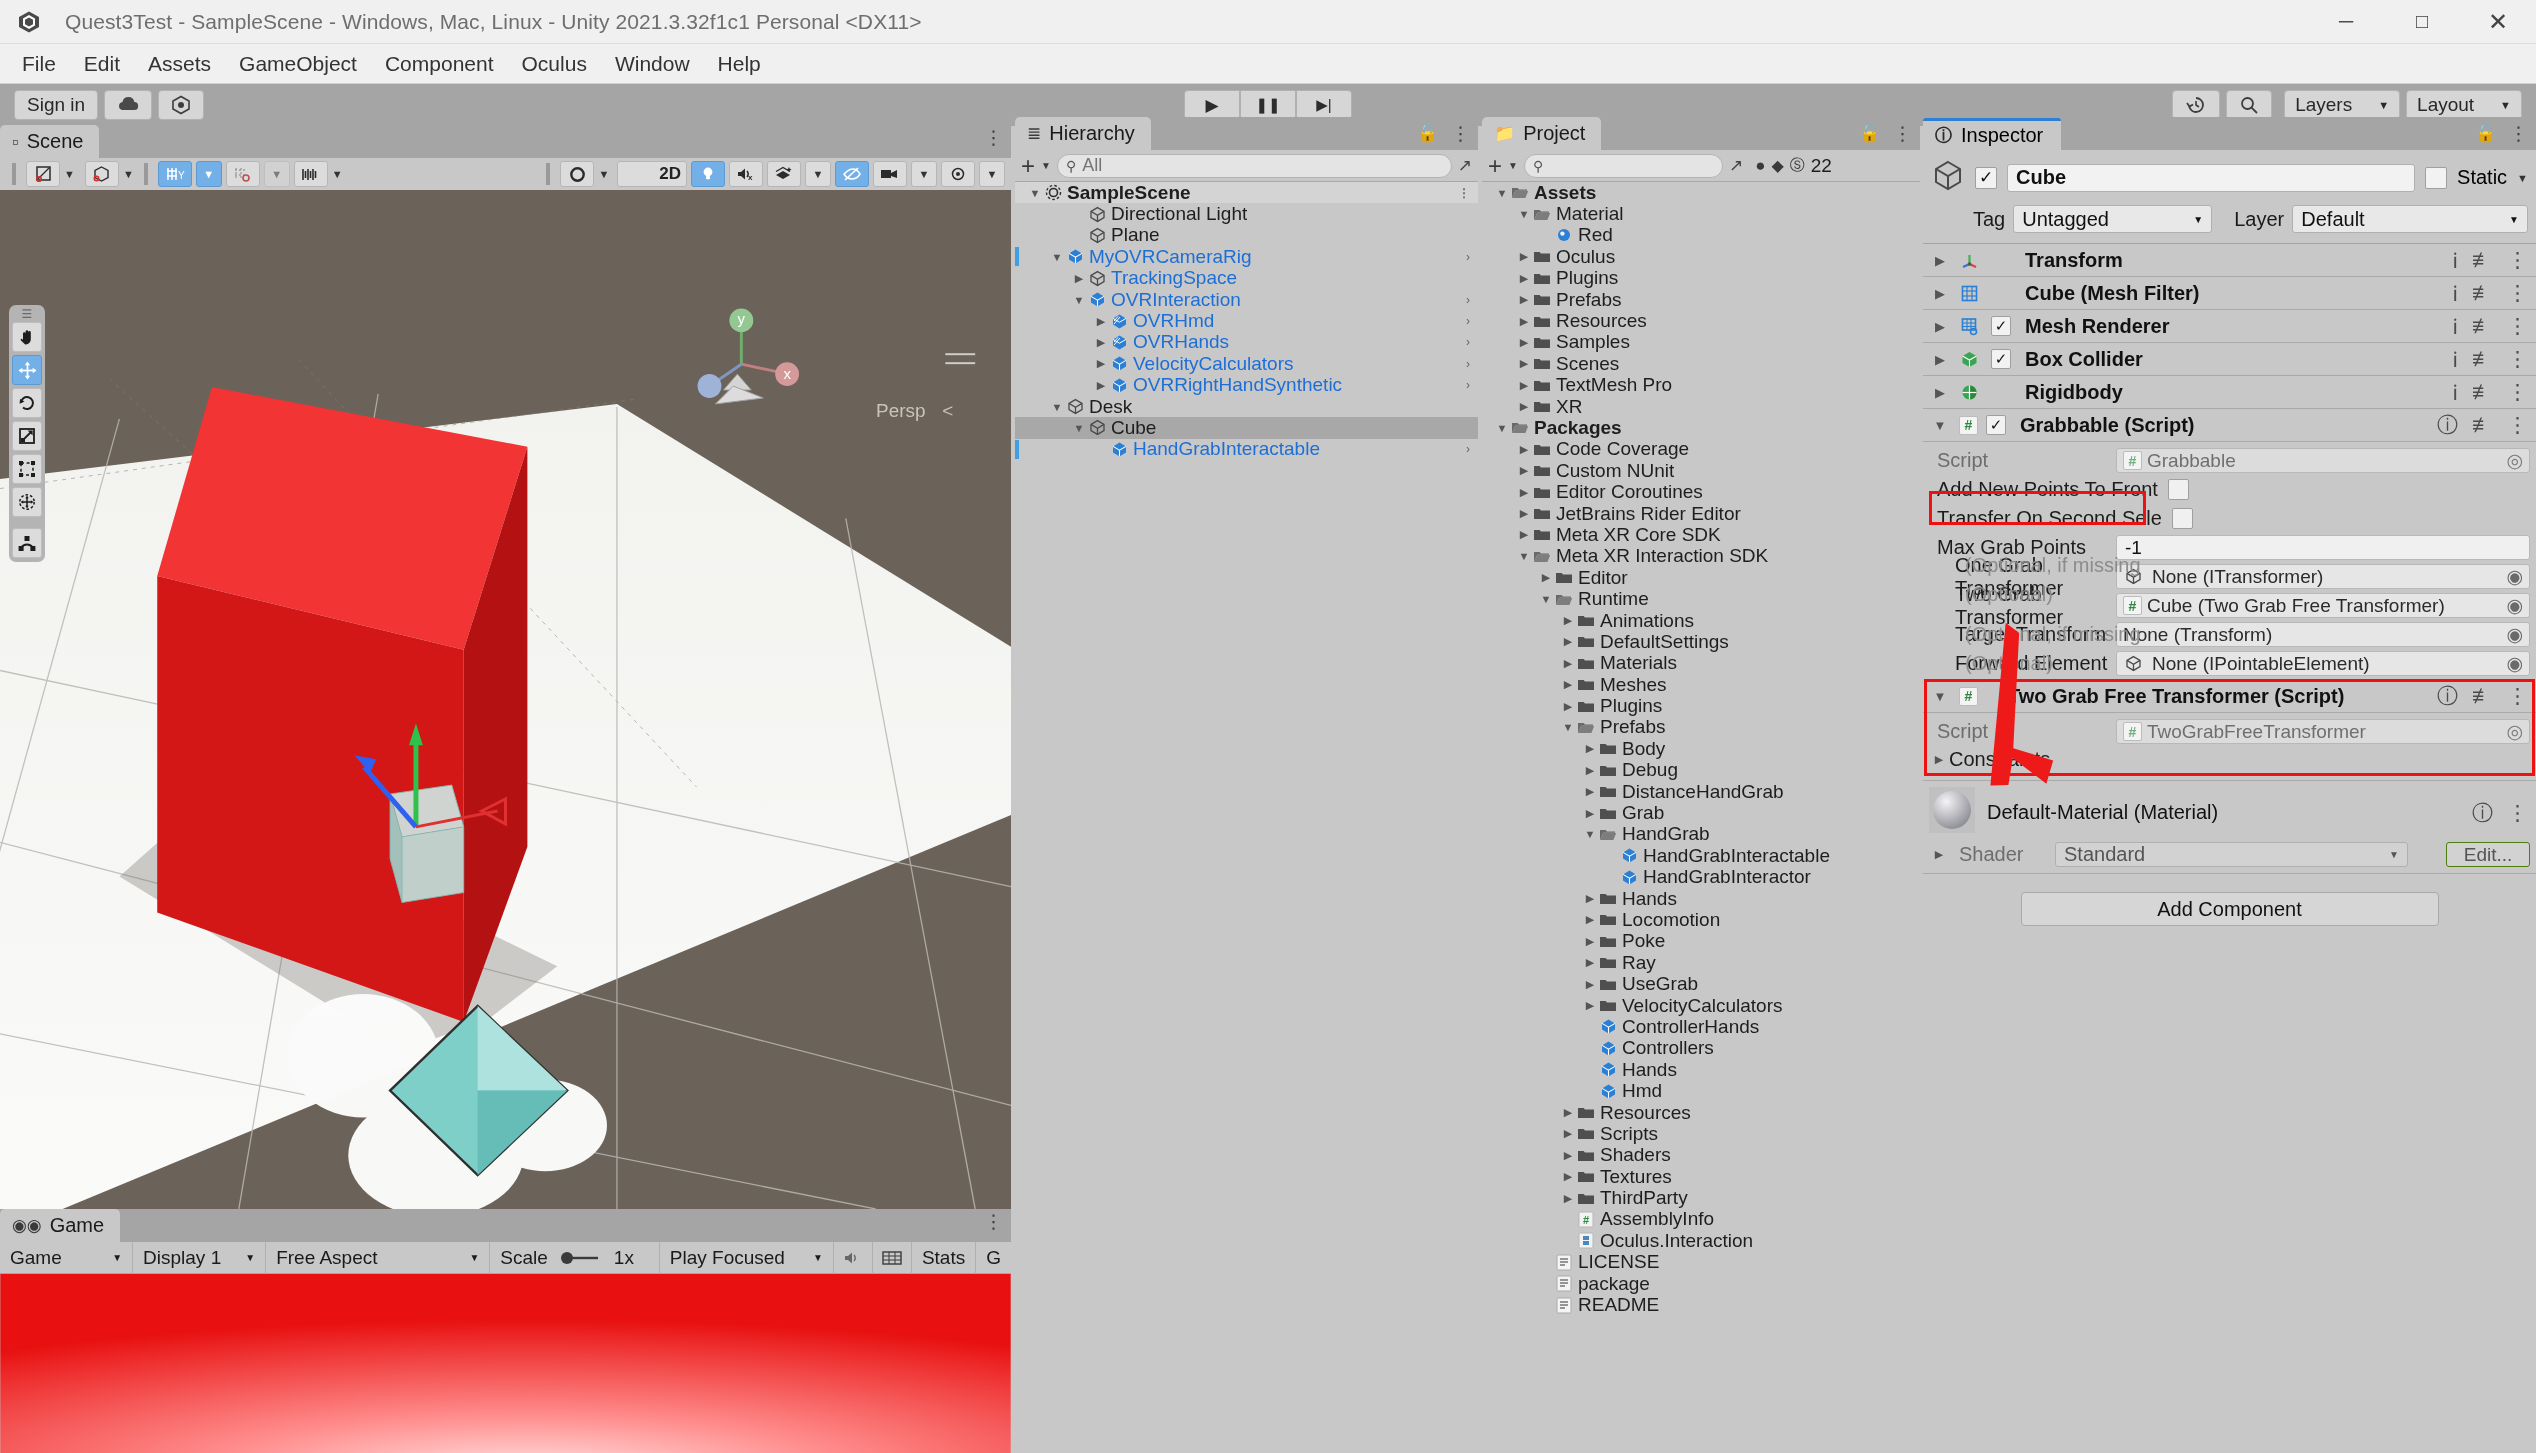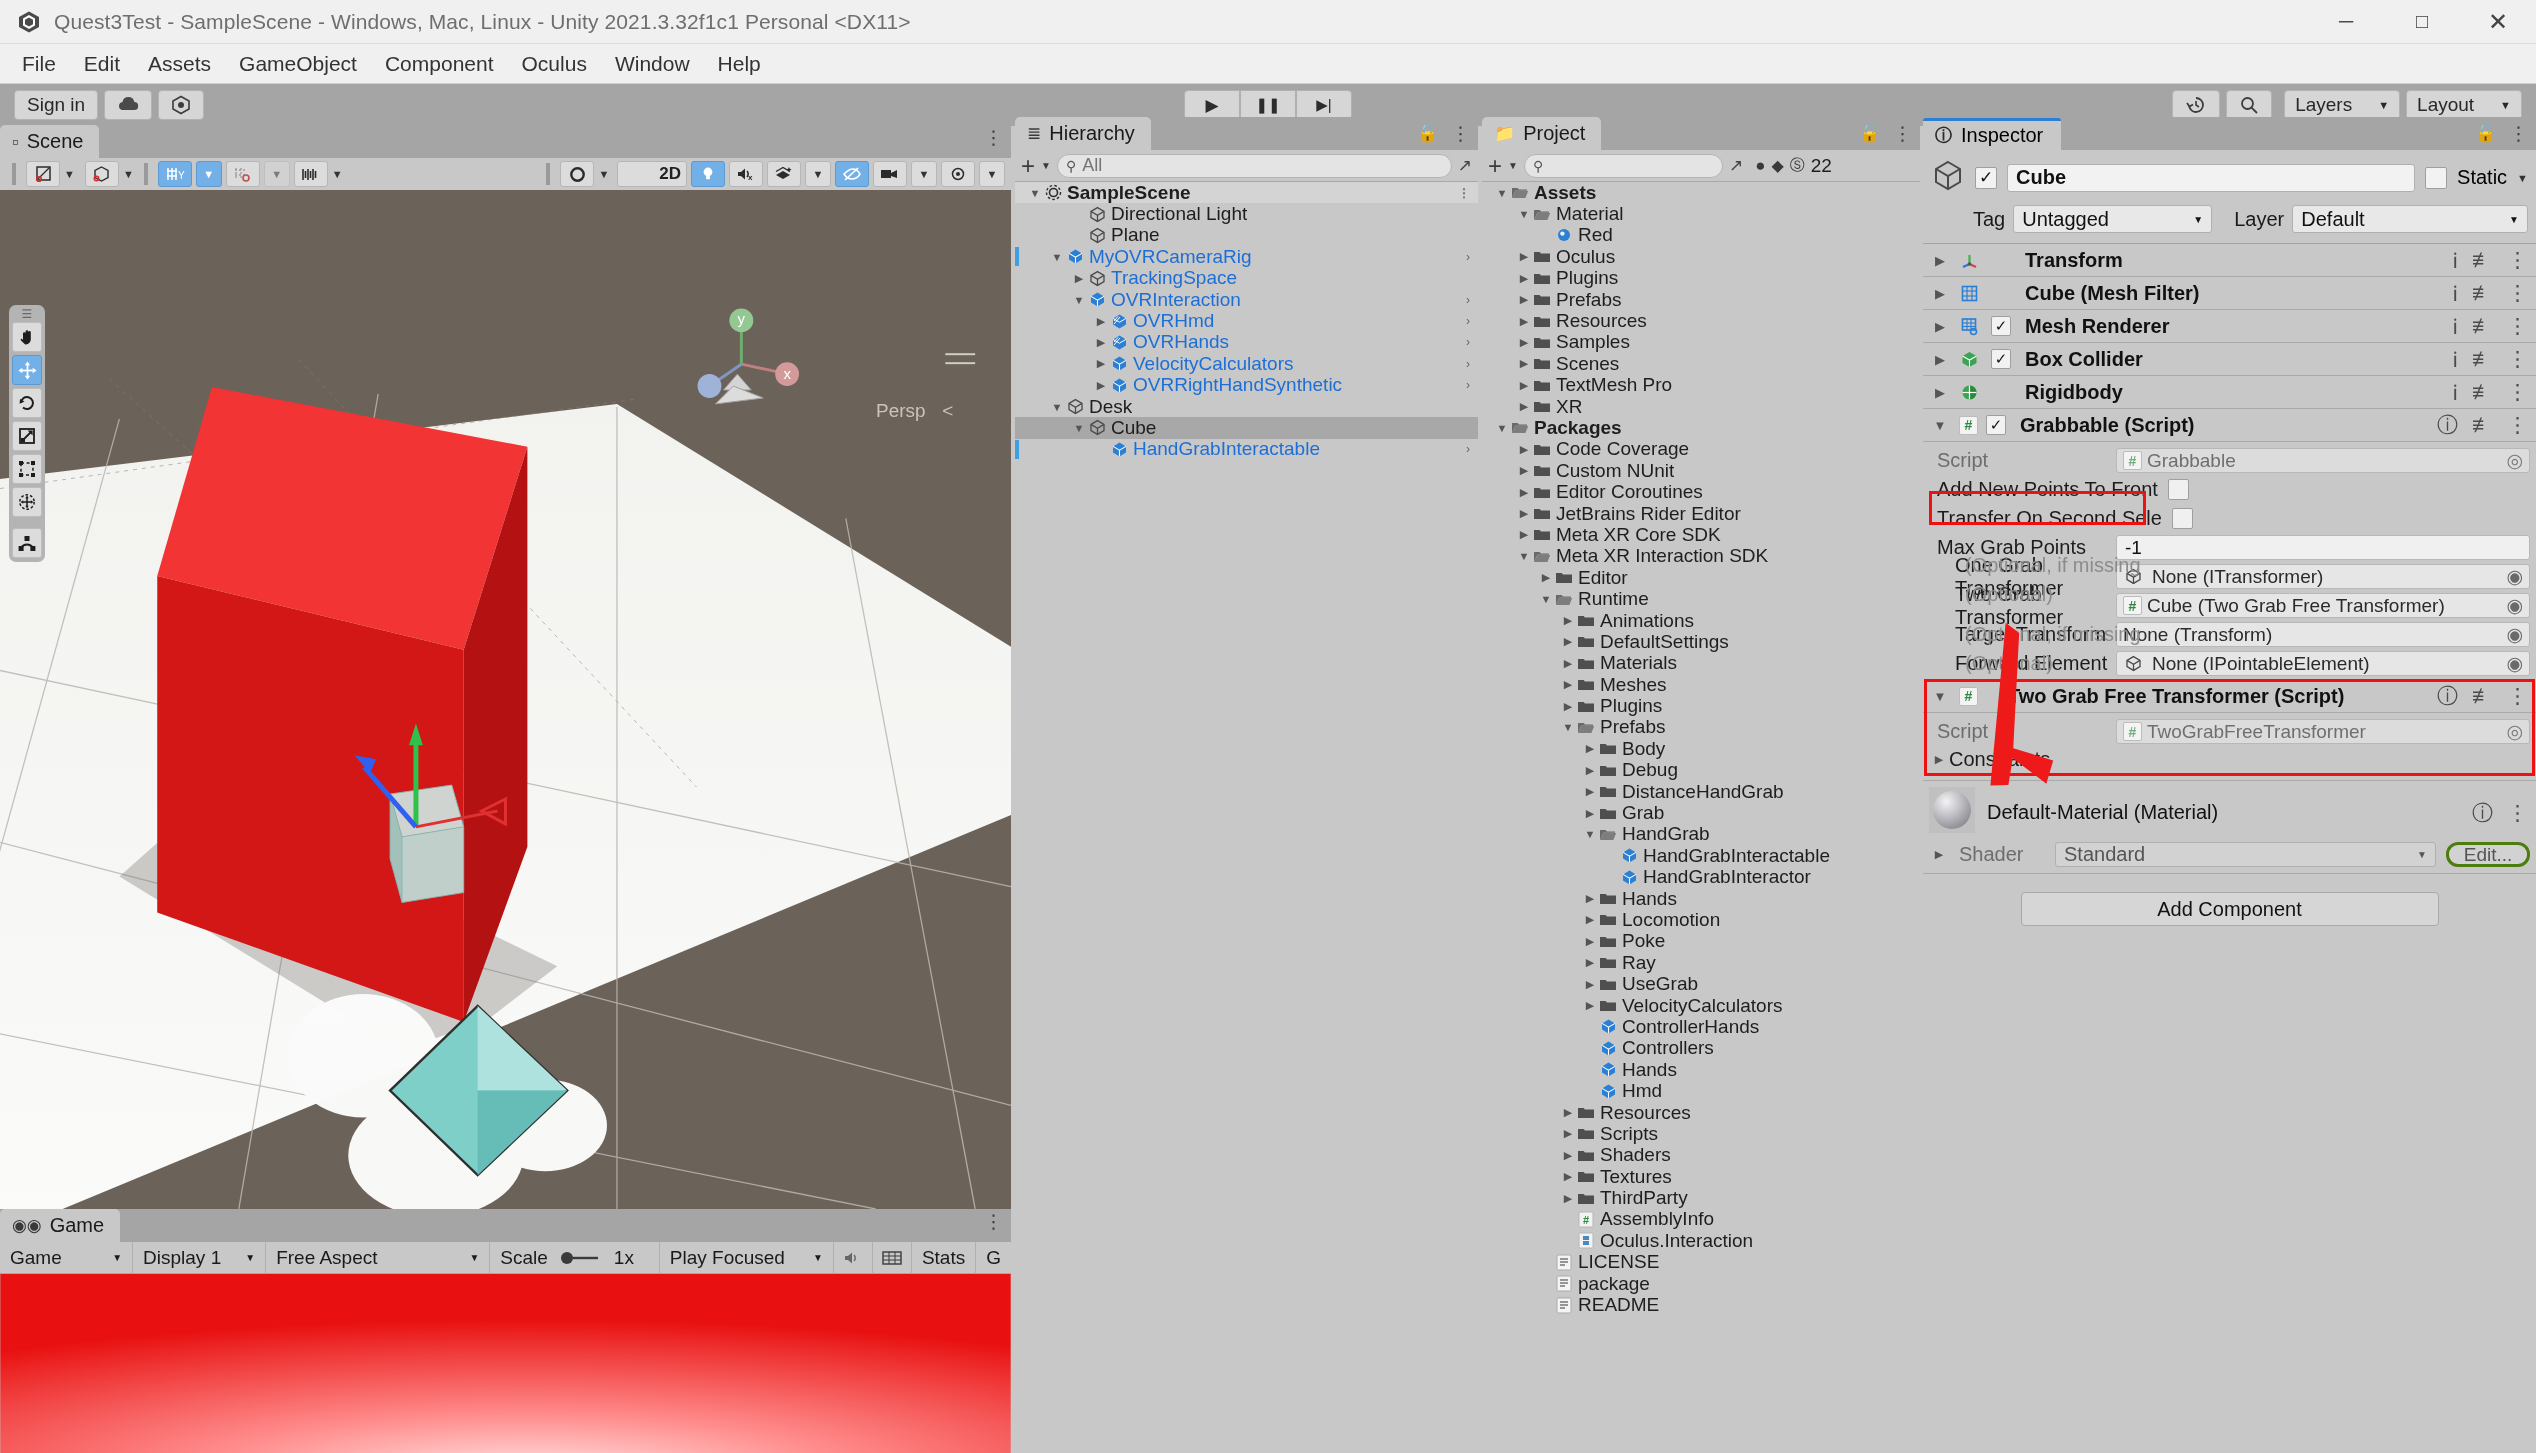--- a/index.html
+++ b/index.html
@@ -13,21 +13,21 @@
   }
   .app { position: relative; width: 2536px; height: 1454px; background: #c8c8c8; }
 
   
   .titlebar {
     position: absolute; left:0; top:0; width:2536px; height:44px;
     background:#f0f0f0; display:flex; align-items:center;
     border-bottom:1px solid #dcdcdc;
   }
   .title-icon { margin-left:16px; width:26px; height:26px; display:flex; align-items:center; justify-content:center; }
-  .title-text { margin-left:12px; font-size:21px; color:#6e6e6e; letter-spacing:0.1px; }
+  .title-text { margin-left:23px; font-size:21px; color:#6e6e6e; letter-spacing:0.1px; }
   .win-btns { margin-left:auto; display:flex; height:44px; }
   .win-btn { width:76px; height:44px; display:flex; align-items:center; justify-content:center; color:#444; font-size:20px; }
   .win-btn.close { font-size:24px; }
 
   
   .menubar {
     position:absolute; left:0; top:44px; width:2536px; height:40px;
     background:#f0f0f0; display:flex; align-items:center; border-bottom:1px solid #cfcfcf;
   }
   .menu-item { padding:0 14px; font-size:21px; color:#333; line-height:40px; }
@@ -1691,21 +1691,21 @@
           <span>⋮</span>
         </span>
       </div>
       <div style="display:flex;align-items:center;gap:10px;margin-top:4px;">
         <span class="tri closed" style="width:20px;"></span>
         <span style="font-size:20px;color:#6d6d6d;width:86px;">Shader</span>
         <div class="dropdown" style="flex:1;height:25px;background:#d2d2d2;color:#555;">
           <span>Standard</span>
           <span style="font-size:10px;">▼</span>
         </div>
-        <div style="width:84px;height:25px;background:#d2d2d2;border:3px solid #4d7c0f;border-radius:12px;display:flex;align-items:center;justify-content:center;font-size:19px;color:#555;">Edit...</div>
+        <div style="width:84px;height:25px;background:#d2d2d2;border:1px solid #4d7c0f;border-radius:3px;display:flex;align-items:center;justify-content:center;font-size:19px;color:#555;margin-left:28px;">Edit...</div>
       </div>
     </div>
 
     <div class="addcomp">Add Component</div>
   </div>
 
   <svg style="position:absolute;left:1920px;top:597px;width:318px;height:229px;pointer-events:none;z-index:30;" viewBox="0 0 320 230" width="318" height="229">
     <polygon points="68,6 30,166 48,168 56,142 86,172 96,150 58,132 80,18" fill="#ee1a1a" transform="translate(30,20) rotate(-8 60 90)"></polygon>
   </svg>
 

